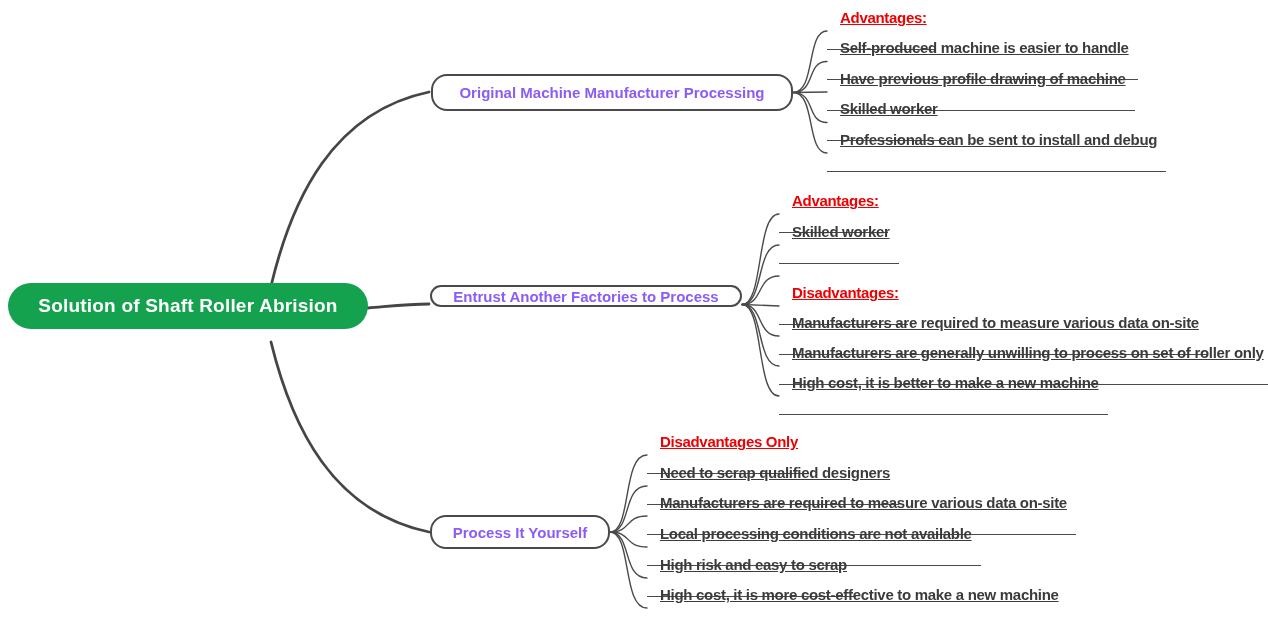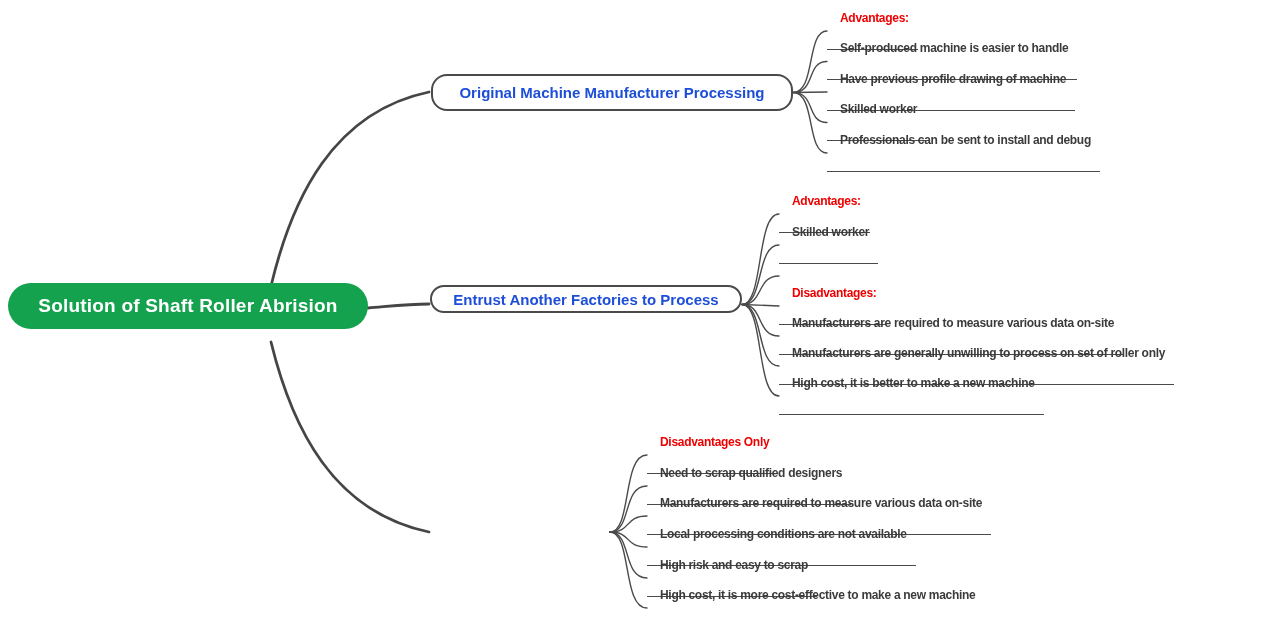--- a/index.html
+++ b/index.html
@@ -49,41 +49,42 @@
     cursor: default;
   }
   .topic-node {
     position: absolute;
     background: #ffffff;
     border: 2px solid #4a4a4a;
     border-radius: 16px;
     display: flex;
     align-items: center;
     justify-content: center;
-    color: #1d4ed8;
+    color: #8b5cf6;
     font-size: 15px;
     font-weight: bold;
     box-sizing: border-box;
     white-space: nowrap;
     cursor: default;
   }
   #branch-node-0 { left: 431px; top: 74px;  width: 362px; height: 37px; }
-  #branch-node-1 { left: 430px; top: 285px; width: 312px; height: 28px; }
+  #branch-node-1 { left: 430px; top: 285px; width: 312px; height: 22px; }
   #branch-node-2 { left: 430px; top: 515px; width: 180px; height: 34px; }
   .leaf {
     position: absolute;
-    font-size: 12px;
+    font-size: 15px;
     font-weight: bold;
     color: #3b3b3b;
     letter-spacing: -0.3px;
     line-height: 16px;
     padding: 0 9px 23px 13px;
     border-bottom: 1.5px solid #4a4a4a;
     white-space: nowrap;
     cursor: default;
+    text-decoration: underline;
   }
   .leaf.red { color: #EE0000; }
 </style>
 </head>
 <body>
 
 <div id="canvas">
 
   <svg id="wires" viewBox="0 0 1268 622" xmlns="http://www.w3.org/2000/svg">
 
@@ -110,20 +111,21 @@
     <path class="leaf-wire" d="M 610 532 C 632 532, 624 516, 647 516"></path>
     <path class="leaf-wire" d="M 610 532 C 632 532, 624 547, 647 547"></path>
     <path class="leaf-wire" d="M 610 532 C 632 532, 622 578, 647 578"></path>
     <path class="leaf-wire" d="M 610 532 C 632 532, 622 608, 647 608"></path>
   </svg>
 
   <div class="root-node">Solution of Shaft Roller Abrision</div>
 
   <div id="branch-node-0" class="topic-node">Original Machine Manufacturer Processing</div>
   <div id="branch-node-1" class="topic-node">Entrust Another Factories to Process</div>
+  <div id="branch-node-2" class="topic-node">Process It Yourself</div>
 
   <div class="leaf red" style="left:827px; top:10px;">Advantages:</div>
   <div class="leaf" style="left:827px; top:40px;">Self-produced machine is easier to handle</div>
   <div class="leaf" style="left:827px; top:71px;text-align:right;">Have previous profile drawing of machine</div>
   <div class="leaf" style="left:827px; top:101px;">Skilled worker</div>
   <div class="leaf" style="left:827px; top:132px;">Professionals can be sent to install and debug</div>
 
   <div class="leaf red" style="left:779px; top:193px;">Advantages:</div>
   <div class="leaf" style="left:779px; top:224px;">Skilled worker</div>
   <div class="leaf red" style="left:779px; top:285px;">Disadvantages:</div>

